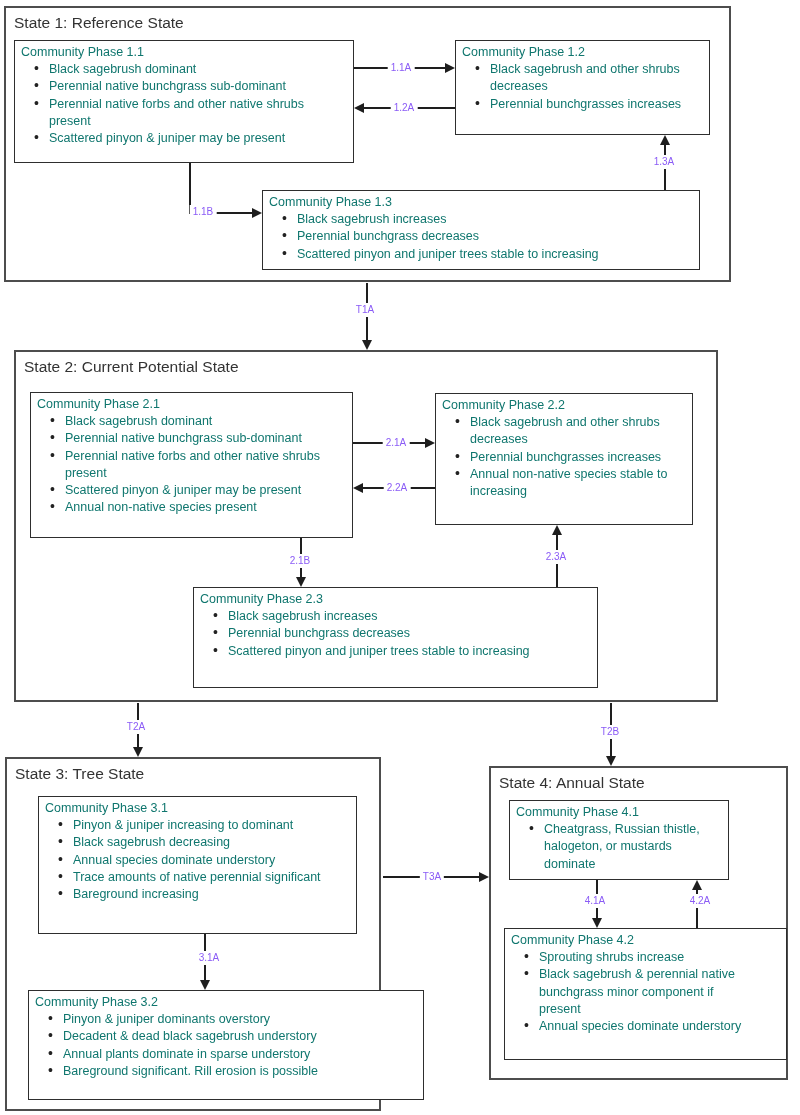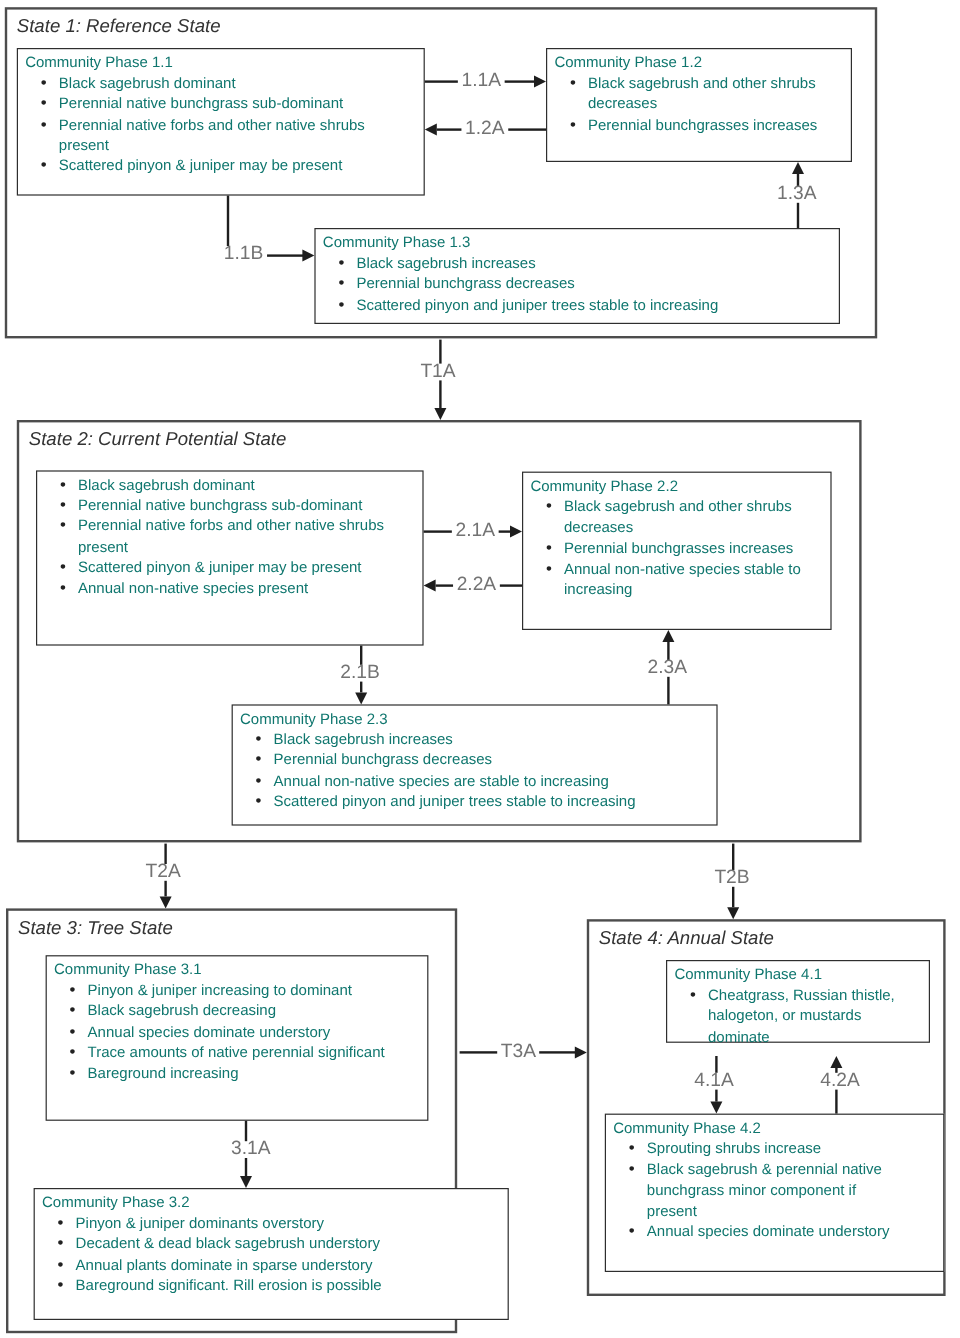--- a/index.html
+++ b/index.html
@@ -5,21 +5,21 @@
   html,body { margin:0; padding:0; background:#ffffff; }
   .canvas {
     position:relative; width:800px; height:1115px;
     font-family:"Liberation Sans","DejaVu Sans",sans-serif;
     color:#3b3b3b; background:#ffffff; overflow:hidden;
   }
   .state {
     position:absolute; border:2px solid #4d4d4d; background:transparent; box-sizing:border-box;
   }
   .state-title {
-    font-size:15.5px; line-height:20px; padding:5px 0 0 8px; color:#333; white-space:nowrap;font-style:italic;
+    font-size:15.5px; line-height:20px; padding:5px 0 0 8px; color:#333; white-space:nowrap;
   }
   .phase {
     position:absolute; border:1.5px solid #2e2e2e; background:#ffffff; box-sizing:border-box;
     padding:3px 6px 3px 6px; font-size:12.5px; line-height:17.2px; color:#0f766e;
   }
   .phase-title { white-space:nowrap; }
   .phase ul { margin:0; padding:0; list-style:none; }
   .phase li { position:relative; padding-left:28px; }
   .phase li::before {
     content:"\2022"; position:absolute; left:13px; top:-1px; font-size:14px; color:#222;
@@ -29,21 +29,21 @@
   .pr8  { padding-right:8px;  }
   .pr28 { padding-right:28px; }
   .line { position:absolute; background:#1e1e1e; }
   .ah { position:absolute; width:0; height:0; }
   .ah-right { border-top:5px solid transparent; border-bottom:5px solid transparent; border-left:10px solid #1e1e1e; }
   .ah-left  { border-top:5px solid transparent; border-bottom:5px solid transparent; border-right:10px solid #1e1e1e; }
   .ah-down  { border-left:5px solid transparent; border-right:5px solid transparent; border-top:10px solid #1e1e1e; }
   .ah-up    { border-left:5px solid transparent; border-right:5px solid transparent; border-bottom:10px solid #1e1e1e; }
   .alabel {
     position:absolute; transform:translate(-50%,-50%); background:#ffffff;
-    padding:0 3px; font-size:16px; line-height:14px; color:#737373; white-space:nowrap;
+    padding:0 3px; font-size:10px; line-height:14px; color:#8b5cf6; white-space:nowrap;
   }
 </style>
 </head>
 <body>
 
 <div class="canvas">
 
   <div class="state" style="left:4px;top:6px;width:727px;height:276px">
     <div class="state-title">State 1: Reference State</div>
   </div>
@@ -94,20 +94,21 @@
 
   <div class="line" style="left:366px;top:283px;width:1.5px;height:57px"></div>
   <div class="ah ah-down" style="left:362px;top:340px"></div>
   <span class="alabel" style="left:365px;top:310px">T1A</span>
 
   <div class="state" style="left:14px;top:350px;width:704px;height:352px">
     <div class="state-title">State 2: Current Potential State</div>
   </div>
 
   <div class="phase pr20" style="left:30px;top:392px;width:323px;height:146px">
+    <div class="phase-title">Community Phase 2.1</div>
     <ul>
         <li>Black sagebrush dominant</li>
         <li>Perennial native bunchgrass sub-dominant</li>
         <li>Perennial native forbs and other native shrubs present</li>
         <li>Scattered pinyon &amp; juniper may be present</li>
         <li>Annual non-native species present</li>
       </ul>
   </div>
 
   <div class="phase pr24" style="left:435px;top:393px;width:258px;height:132px">
@@ -117,21 +118,20 @@
         <li>Perennial bunchgrasses increases</li>
         <li>Annual non-native species stable to increasing</li>
       </ul>
   </div>
 
   <div class="phase" style="left:193px;top:587px;width:405px;height:101px">
     <div class="phase-title">Community Phase 2.3</div>
     <ul>
         <li>Black sagebrush increases</li>
         <li>Perennial bunchgrass decreases</li>
-        <li>Annual non-native species are stable to increasing</li>
         <li>Scattered pinyon and juniper trees stable to increasing</li>
       </ul>
   </div>
 
   <div class="line" style="left:353px;top:442px;width:72px;height:1.5px"></div>
   <div class="ah ah-right" style="left:425px;top:438px"></div>
   <span class="alabel" style="left:396px;top:443px">2.1A</span>
 
   <div class="line" style="left:363px;top:487px;width:72px;height:1.5px"></div>
   <div class="ah ah-left" style="left:353px;top:483px"></div>
@@ -183,21 +183,21 @@
   <span class="alabel" style="left:209px;top:958px">3.1A</span>
 
   <div class="line" style="left:383px;top:876px;width:97px;height:1.5px"></div>
   <div class="ah ah-right" style="left:479px;top:872px"></div>
   <span class="alabel" style="left:432px;top:877px">T3A</span>
 
   <div class="state" style="left:489px;top:766px;width:299px;height:314px">
     <div class="state-title">State 4: Annual State</div>
   </div>
 
-  <div class="phase pr8" style="left:555px;top:800px;width:220px;height:69px">
+  <div class="phase pr8" style="left:509px;top:800px;width:220px;height:80px">
     <div class="phase-title">Community Phase 4.1</div>
     <ul>
         <li>Cheatgrass, Russian thistle, halogeton, or mustards dominate</li>
       </ul>
   </div>
 
   <div class="phase pr28" style="left:504px;top:928px;width:283px;height:132px">
     <div class="phase-title">Community Phase 4.2</div>
     <ul>
         <li>Sprouting shrubs increase</li>

